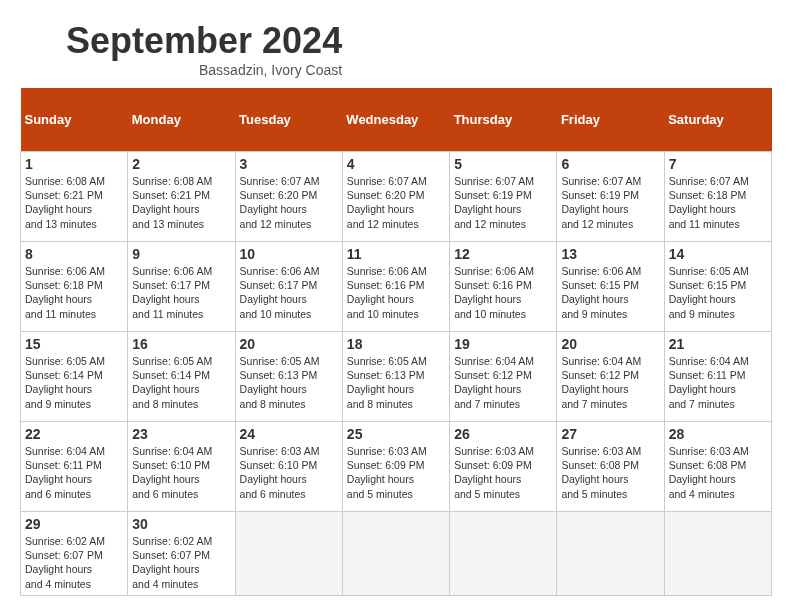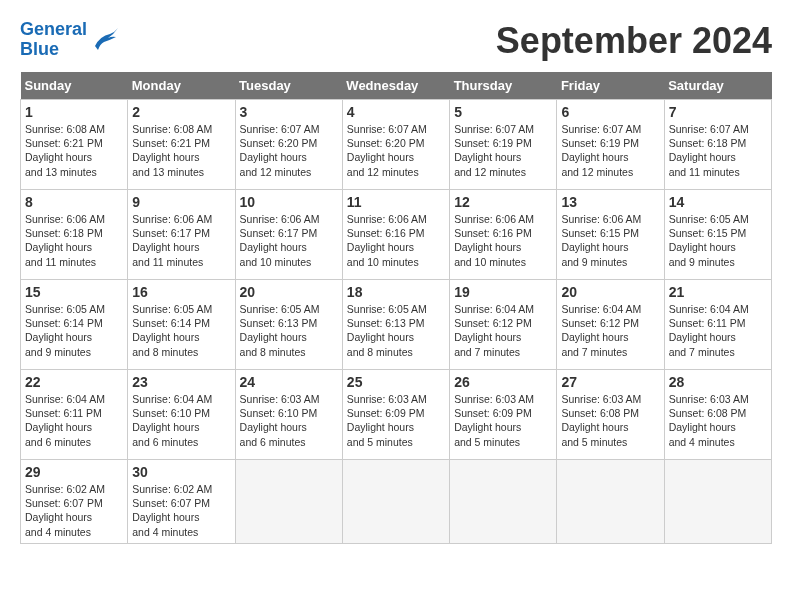--- a/index.html
+++ b/index.html
@@ -46,23 +46,23 @@
     .location {
       font-size: 14px;
       color: #555;
     }
     table {
       width: 100%;
       border-collapse: collapse;
       font-size: 11px;
     }
     th {
-      background-color: #737373;
+      background-color: #c2410c;
       color: #fff;
-      padding: 6px 4px;
+      padding: 24px 4px;
       text-align: left;
       font-size: 13px;
       font-weight: bold;
     }
     td {
       border: 1px solid #ccc;
       vertical-align: top;
       padding: 4px;
       width: 107px;
       height: 90px;
@@ -85,32 +85,23 @@
     }
     tr:last-child td {
       height: 80px;
       margin-top: 44px;
     }
   </style>
 </head>
 <body>
 
 <div class="header">
-  <div class="logo">
-    <div>
-      <div class="logo-text">
-        <span>General</span><br><span style="color:#1a6bb5;">Blue</span>
-      </div>
-    </div>
-    <svg class="logo-bird" viewBox="0 0 30 28">
-      <path d="M5 20 Q10 10 20 8 Q25 6 28 2 Q24 8 18 12 Q22 10 26 11 Q20 14 14 16 Q10 18 8 24 Z" fill="#1a6bb5"></path>
-    </svg>
-  </div>
   <div class="title-area">
     <div class="month-title">September 2024</div>
+    <div class="location">Bassadzin, Ivory Coast</div>
   </div>
 </div>
 
 <table>
   <thead>
     <tr>
       <th>Sunday</th>
       <th>Monday</th>
       <th>Tuesday</th>
       <th>Wednesday</th>

